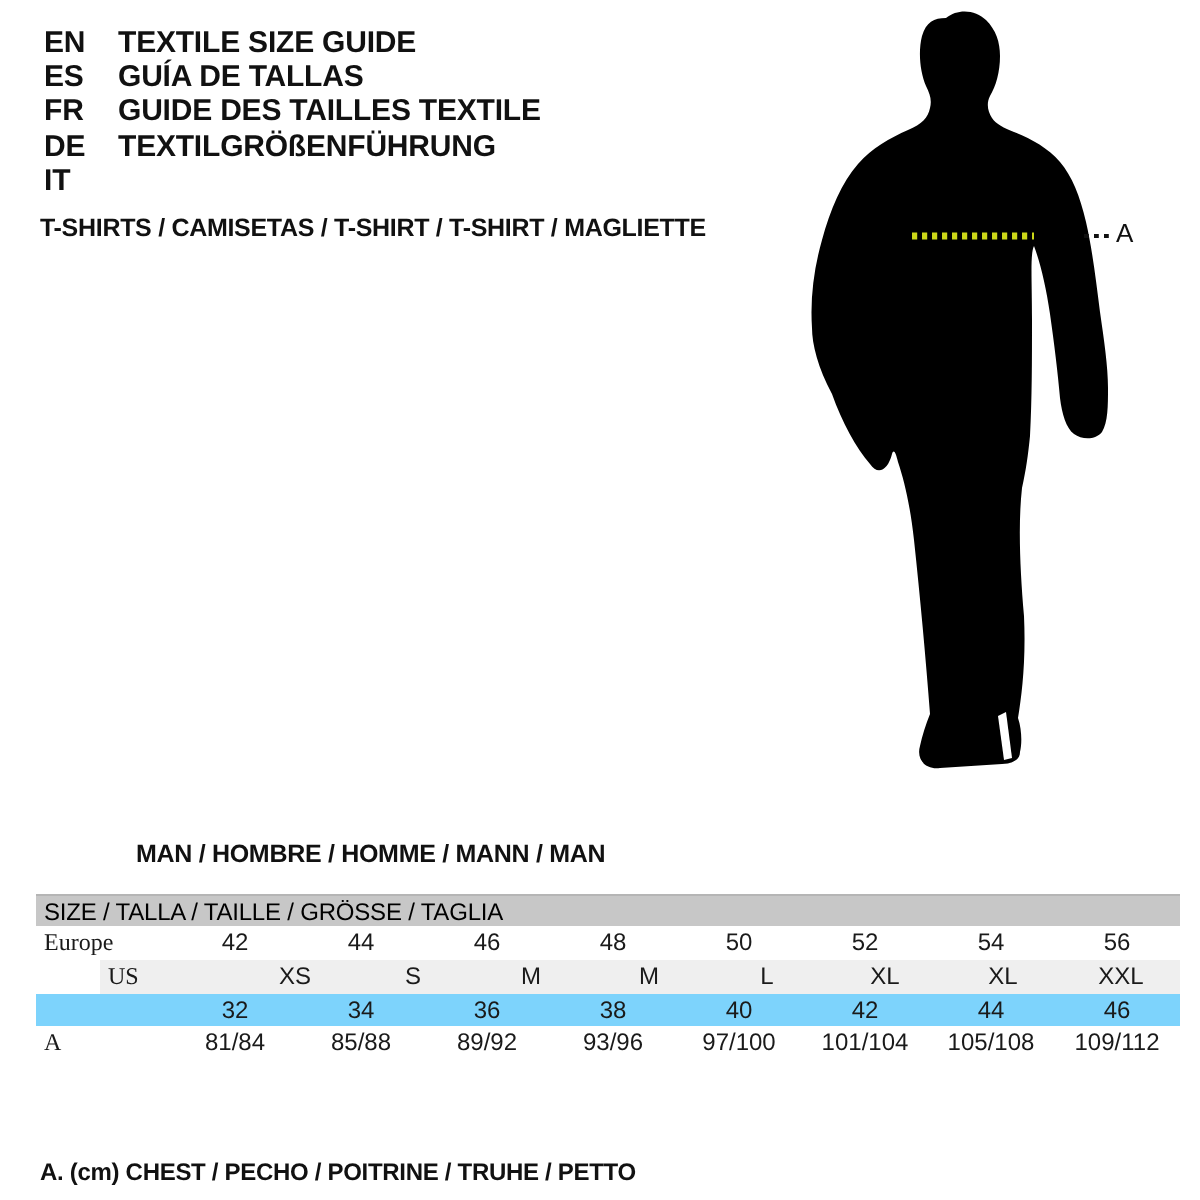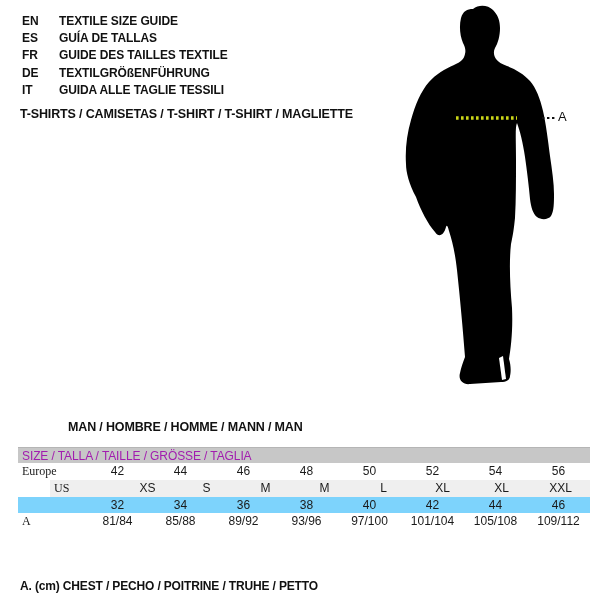--- a/index.html
+++ b/index.html
@@ -2,32 +2,32 @@
 <html><head>
 <meta charset="utf-8">
 <style>
   html,body{margin:0;padding:0;background:#fff;}
   .canvas{
     position:relative;width:600px;height:600px;background:#ffffff;overflow:hidden;
     font-family:"Liberation Sans","DejaVu Sans",sans-serif;color:#111;
   }
   
   .langs{position:absolute;left:22px;top:13px;}
-  .lang-row{display:flex;font-weight:bold;font-size:12px;line-height:17.2px;letter-spacing:-0.1px;}
+  .lang-row{display:flex;font-weight:bold;font-size:15px;line-height:17.2px;letter-spacing:-0.1px;}
   .lang-code{width:37px;flex:none;}
   
   .cats{position:absolute;left:20px;top:105px;font-weight:bold;font-size:12.5px;line-height:18.5px;letter-spacing:-0.15px;}
   
   .fig-svg{position:absolute;left:0;top:0;}
   .measure-a{position:absolute;left:558px;top:109px;font-size:13px;font-weight:500;}
   
   .sec-title{position:absolute;left:20px;top:420px;font-weight:bold;font-size:12.5px;letter-spacing:-0.15px;padding-left:48px;}
   
   .size-table{position:absolute;left:18px;top:447px;width:572px;font-size:12px;color:#1a1a1a;}
-  .thead{height:16px;line-height:16px;padding-left:4px;letter-spacing:-0.1px;color:#a21caf;border-top:1px solid #b5b5b5;box-sizing:border-box;}
+  .thead{height:16px;line-height:16px;padding-left:4px;letter-spacing:-0.1px;color:#000000;border-top:1px solid #b5b5b5;box-sizing:border-box;}
   .trow{display:flex;height:16.8px;line-height:16.8px;}
   .tlabel{width:64px;padding-left:4px;flex:none;font-family:Liberation Serif, serif;}
   .tcell{flex:1;text-align:center;}
   
   .footnote{position:absolute;left:20px;top:548px;font-weight:bold;font-size:12px;letter-spacing:-0.15px;margin-top:31px;}
 </style>
 </head>
 <body>
 
 <div class="canvas">
@@ -44,21 +44,20 @@
     <div class="lang-row">
       <span class="lang-code">FR</span>
       <span>GUIDE DES TAILLES TEXTILE</span>
     </div>
     <div class="lang-row">
       <span class="lang-code">DE</span>
       <span>TEXTILGRÖßENFÜHRUNG</span>
     </div>
     <div class="lang-row">
       <span class="lang-code">IT</span>
-      <span>GUIDA ALLE TAGLIE TESSILI</span>
     </div>
   </div>
 
   <div class="cats">
     <div>T-SHIRTS / CAMISETAS / T-SHIRT / T-SHIRT / MAGLIETTE</div>
   </div>
 
   <svg class="fig-svg" width="600" height="600" viewBox="0 0 600 600" aria-hidden="true">
     <path fill="#000" d="
       M473,9

